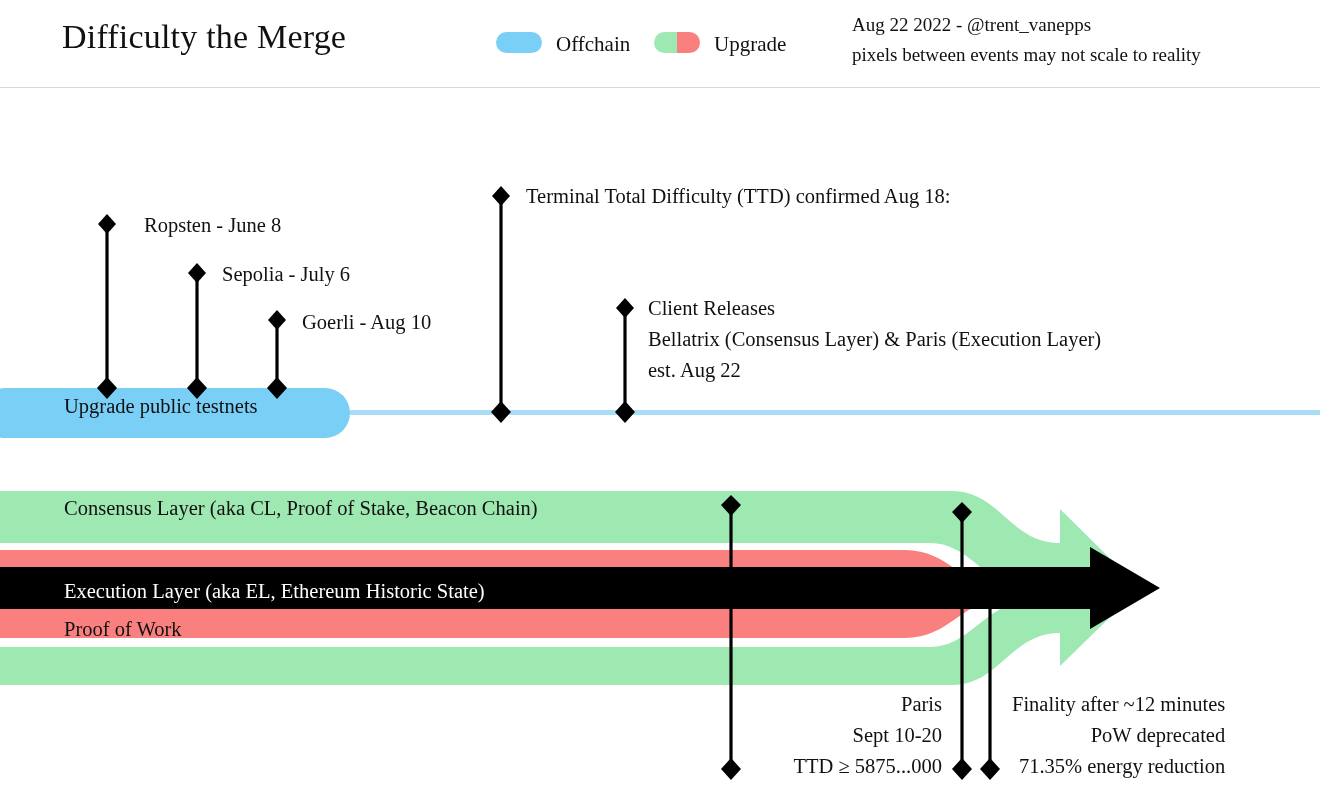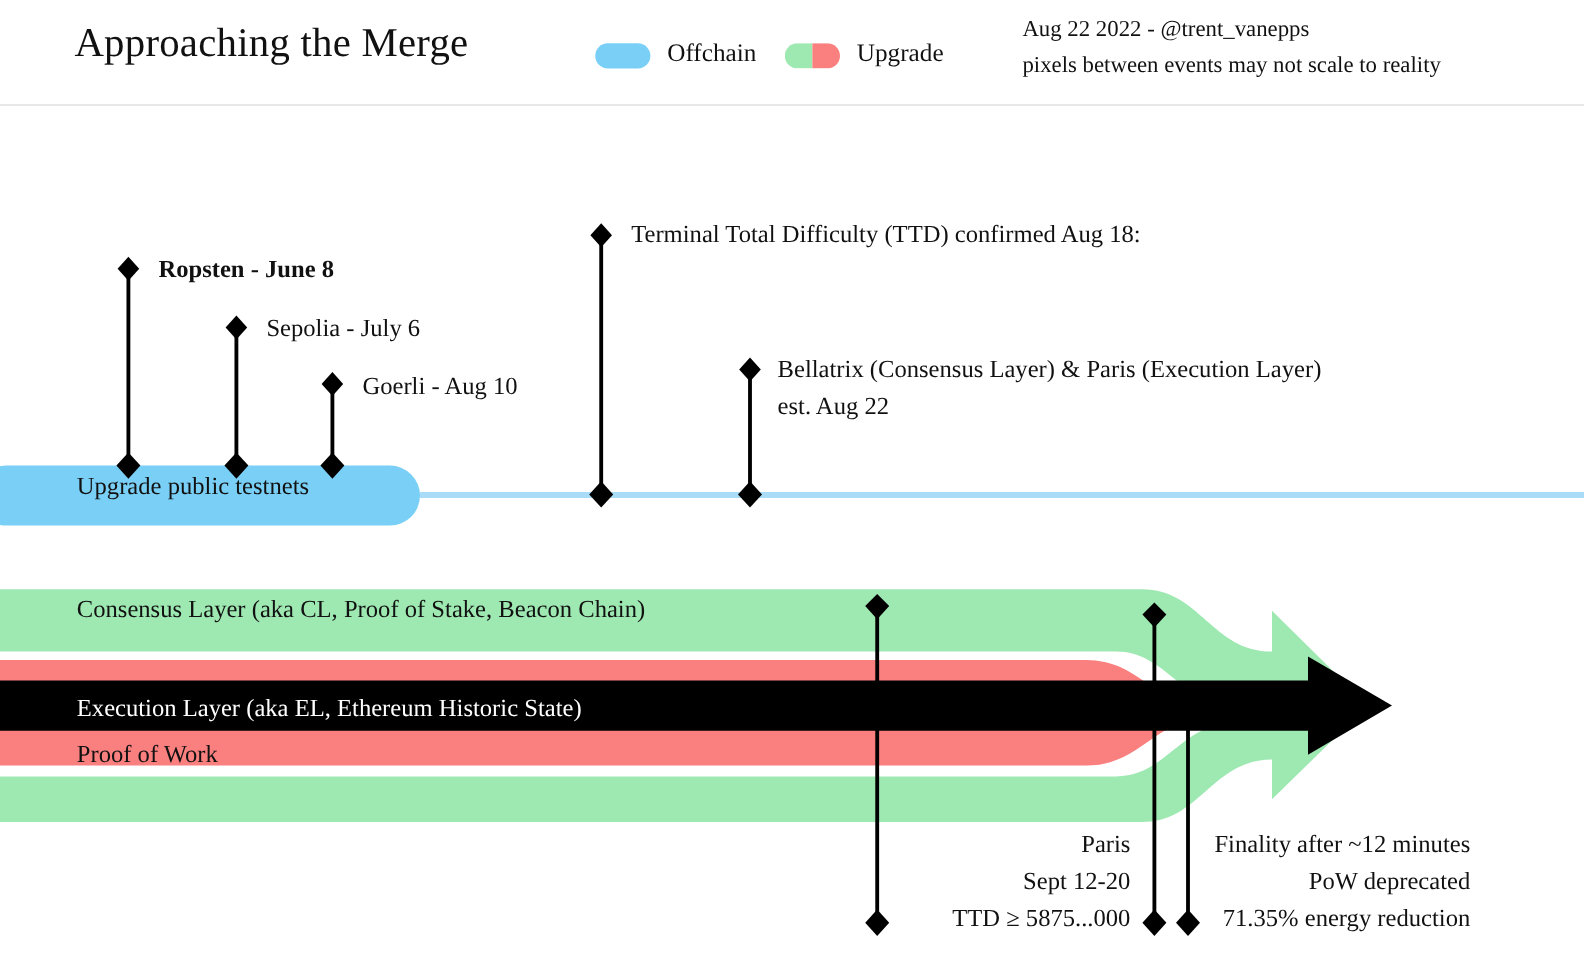--- a/index.html
+++ b/index.html
@@ -16,21 +16,21 @@
   .header{
     position:absolute;left:0;top:0;width:1320px;height:88px;
     border-bottom:1px solid #d8d8d8;
     box-sizing:border-box;
   }
   .title{
     position:absolute;left:62px;top:18px;
     font-size:34px;letter-spacing:.2px;color:#111;
     white-space:nowrap;
   }
-  .legend{position:absolute;top:32px;display:flex;align-items:flex-end;}
+  .legend{position:absolute;top:32px;display:flex;align-items:flex-start;}
   .legend-offchain{left:496px;}
   .legend-onchain{left:654px;}
   .pill{width:46px;height:21px;border-radius:11px;overflow:hidden;display:block;}
   .pill-blue{background:#79CFF5;}
   .pill-split{display:flex;}
   .pill-split .half{width:50%;height:100%;}
   .half-green{background:#9EE8B2;}
   .half-red{background:#FA7F7F;}
   .legend-label{margin-left:14px;font-size:21px;white-space:nowrap;}
 
@@ -49,21 +49,21 @@
   }
   .lbl-white{color:#ffffff;}
   .lbl-right{text-align:right;}
 </style>
 </head>
 <body>
 
 <div class="page">
 
   <div class="header">
-    <div class="title">Approaching the Merge</div>
+    <div class="title">Difficulty the Merge</div>
 
     <div class="legend legend-offchain">
       <span class="pill pill-blue"></span>
       <span class="legend-label">Offchain</span>
     </div>
 
     <div class="legend legend-onchain">
       <span class="pill pill-split">
         <span class="half half-green"></span>
         <span class="half half-red"></span>
@@ -148,41 +148,42 @@
       </g>
 
       <g>
         <line x1="990" y1="490" x2="990" y2="681" stroke="#000" stroke-width="3.2"></line>
         <path d="M990 670 L1000 681 L990 692 L980 681 Z" fill="#000"></path>
       </g>
     </svg>
 
     <div class="lbl" style="left:64px;top:303px;">Upgrade public testnets</div>
 
-    <div class="lbl" style="left:132px;top:122px;font-weight:bold;">Ropsten - June 8</div>
+    <div class="lbl" style="left:144px;top:122px;">Ropsten - June 8</div>
     <div class="lbl" style="left:222px;top:171px;">Sepolia - July 6</div>
     <div class="lbl" style="left:302px;top:219px;">Goerli - Aug 10</div>
 
     <div class="lbl" style="left:526px;top:93px;">
       <div>Terminal Total Difficulty (TTD) confirmed Aug 18:</div>
     </div>
 
     <div class="lbl" style="left:648px;top:205px;">
+      <div>Client Releases</div>
       <div>Bellatrix (Consensus Layer) &amp; Paris (Execution Layer)</div>
       <div>est. Aug 22</div>
     </div>
 
     <div class="lbl" style="left:64px;top:405px;">Consensus Layer (aka CL, Proof of Stake, Beacon Chain)</div>
     <div class="lbl lbl-white" style="left:64px;top:488px;">Execution Layer (aka EL, Ethereum Historic State)</div>
     <div class="lbl" style="left:64px;top:526px;">Proof of Work</div>
 
 
     <div class="lbl lbl-right" style="left:600px;width:342px;top:601px;">
       <div>Paris</div>
-      <div>Sept 12-20</div>
+      <div>Sept 10-20</div>
       <div>TTD ≥ 5875...000</div>
     </div>
 
     <div class="lbl" style="left:1012px;top:601px;text-align:right;">
       <div>Finality after ~12 minutes</div>
       <div>PoW deprecated</div>
       <div>71.35% energy reduction</div>
     </div>
 
   </div>

